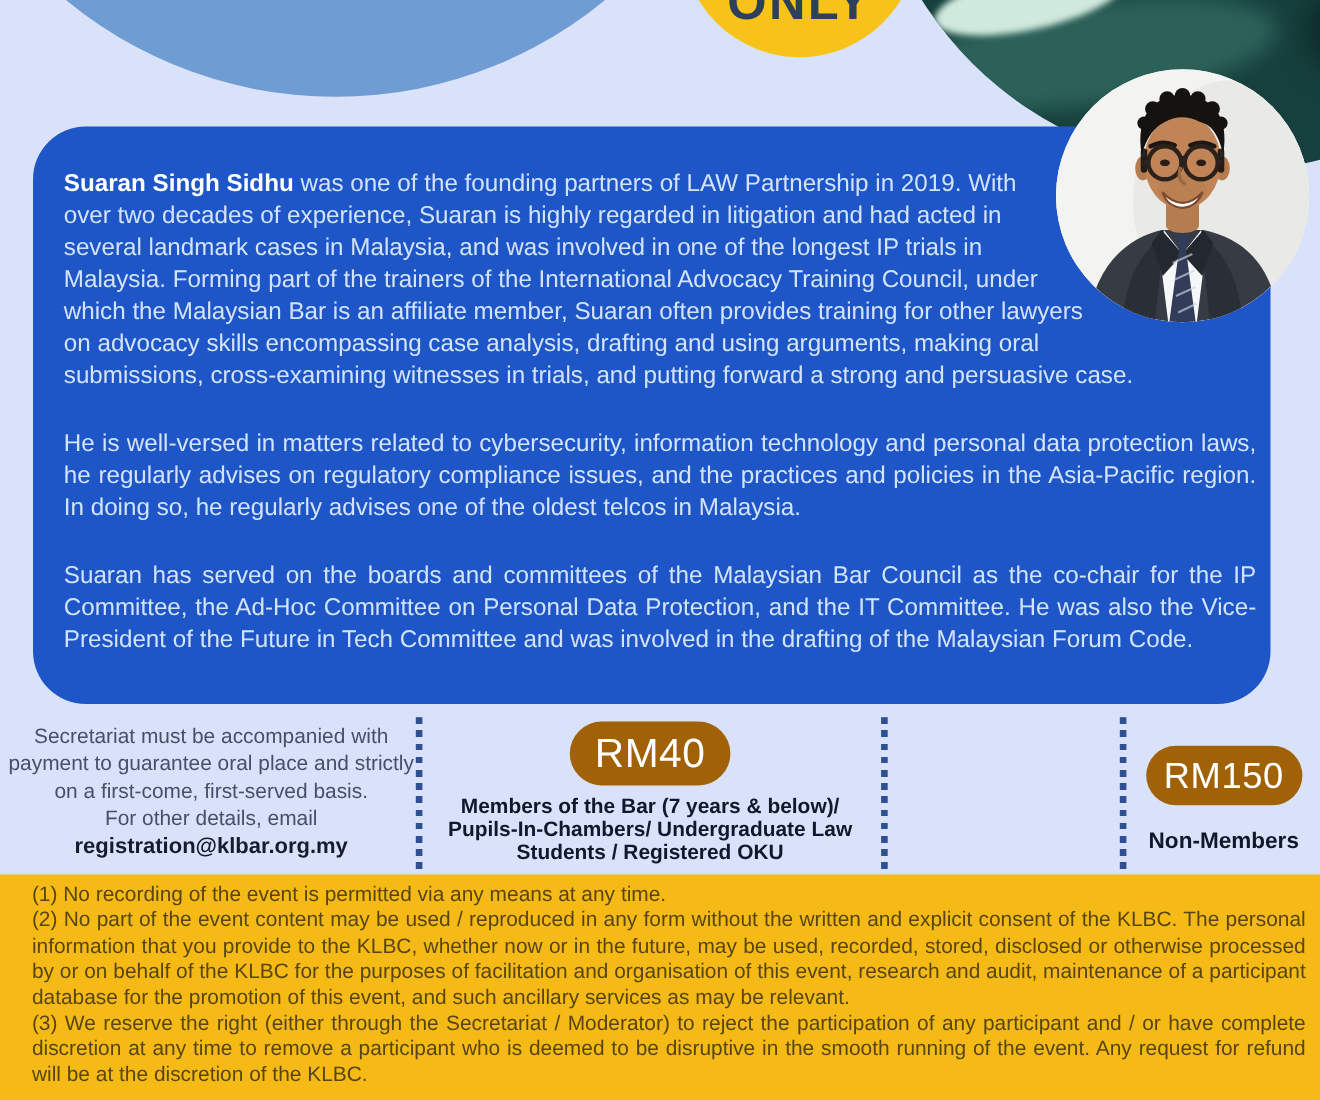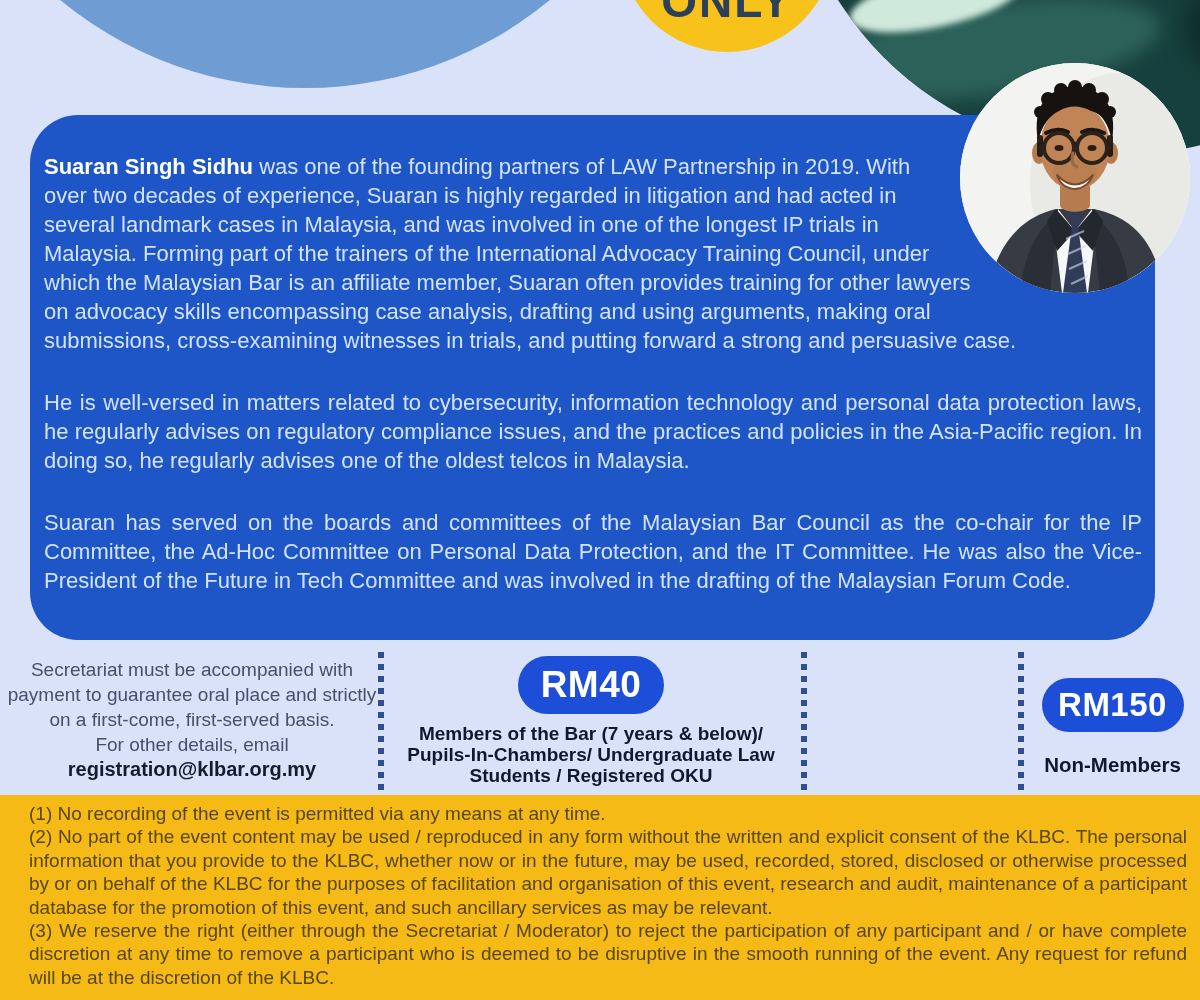--- a/index.html
+++ b/index.html
@@ -19,21 +19,21 @@
   .teal-hl1 { position:absolute; left:62px; top:488px; width:175px; height:52px; background:#cfe9dc;
               border-radius:50%; transform:rotate(-12deg); filter:blur(3px); }
   .teal-hl2 { position:absolute; left:36px; top:516px; width:340px; height:92px; background:#2c6159;
               border-radius:50%; transform:rotate(-8deg); filter:blur(9px); }
   .teal-hl3 { position:absolute; left:400px; top:470px; width:280px; height:140px; background:#0d2b29;
               border-radius:50%; filter:blur(12px); }
 
   .bio-card {
     position:absolute; left:30px; top:115px; width:1125px; height:525px;
     background:#1e56c7; border-radius:48px; box-sizing:border-box;
-    padding:37px 13px 0 14px; color:#d3e3f9; font-size:22px; line-height:29px;
+    padding:37px 13px 0 28px; color:#d3e3f9; font-size:22px; line-height:29px;
   }
   .bio-card p { margin:0 0 33px 0; }
   .bio-card p.justify { text-align:justify; }
   .speaker-name { font-weight:bold; color:#ffffff; }
   .photo-spacer { float:right; width:235px; height:150px;
                   shape-outside:circle(125px at 169px 26px); }
 
   .photo {
     position:absolute; left:960px; top:63px; width:230px; height:230px;
     border-radius:50%; background:#ffffff; overflow:hidden; z-index:5;
@@ -50,21 +50,21 @@
     position:absolute; top:652px; width:6px; height:138px;
     background:repeating-linear-gradient(to bottom,#2e4f92 0 6px, transparent 6px 12px);
   }
   .sep1 { left:378px; } .sep2 { left:801px; } .sep3 { left:1018px; }
 
   .price-col { position:absolute; text-align:center; }
   .col-rm40 { left:385px; top:656px; width:412px; }
   .col-rm80 { left:810px; top:678px; width:205px; }
   .col-rm150 { left:1030px; top:678px; width:165px; }
   .pill {
-    background:#1d4ed8; color:#ffffff; font-weight:bold; border-radius:32px;
+    background:#a16207; color:#ffffff; font-weight:normal; border-radius:32px;
     display:flex; align-items:center; justify-content:center; margin:0 auto;
     letter-spacing:0.5px;
     text-align:right;
   }
   .pill-rm40 { width:146px; height:58px; font-size:37px; }
   .pill-rm80 { width:124px; height:54px; font-size:33px; }
   .pill-rm150 { width:142px; height:54px; font-size:33px; }
   .price-caption { font-weight:bold; color:#10182e; }
   .cap-rm40 { margin-top:9px; font-size:19px; line-height:21px; }
   .cap-small { margin-top:22px; font-size:20.5px; line-height:22px; }

